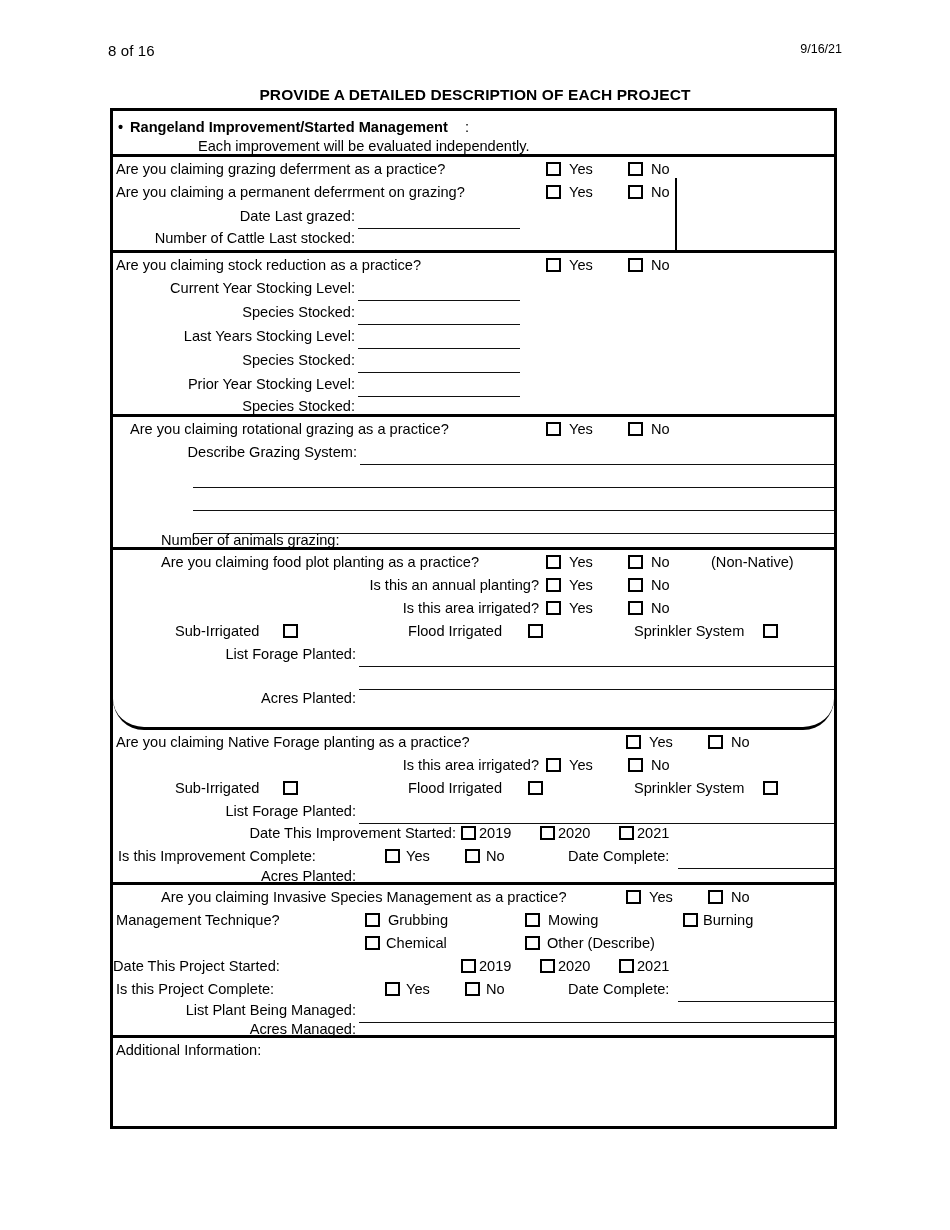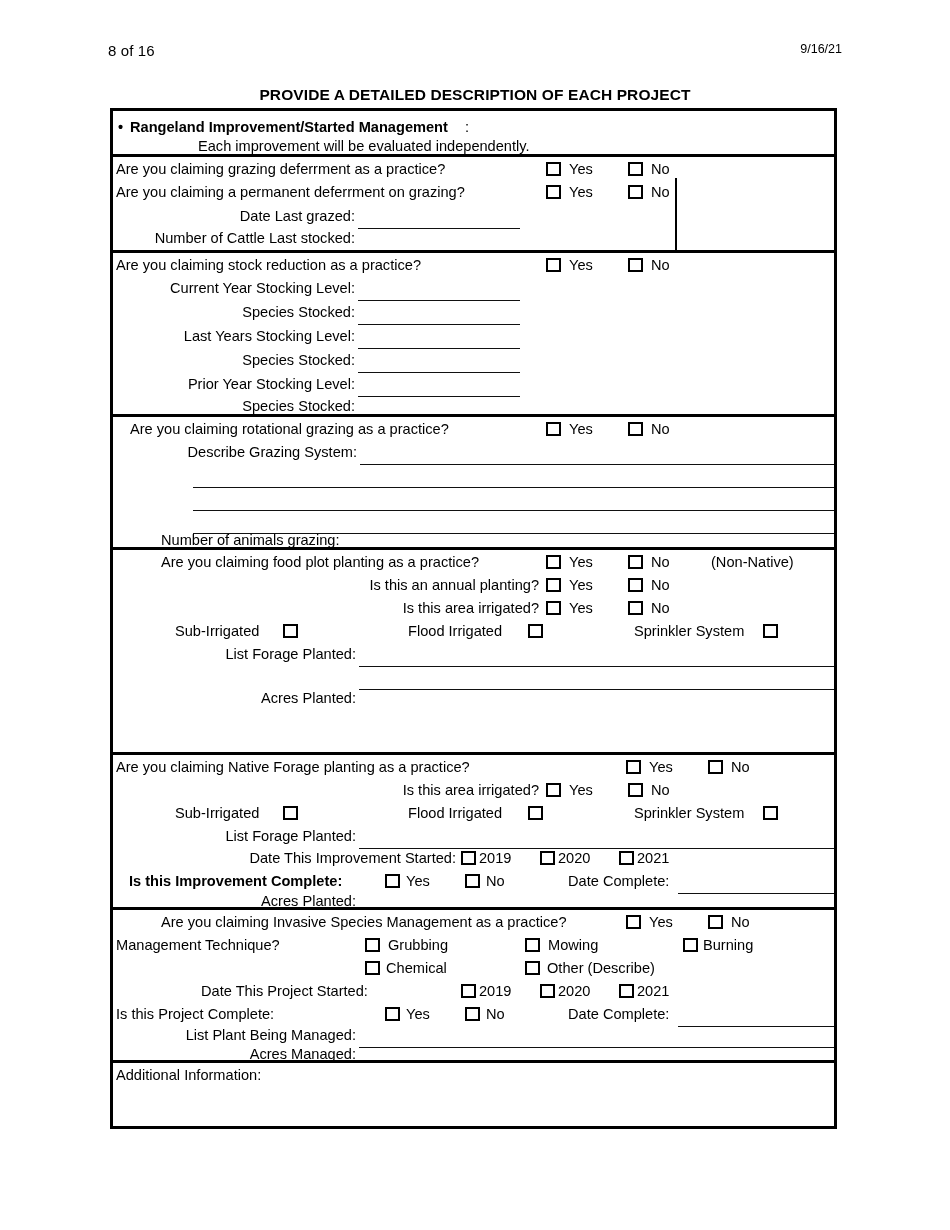--- a/index.html
+++ b/index.html
@@ -158,21 +158,21 @@
 
       <div class="txt" style="left:0px; width:244px; top:28px; text-align:right;">Describe Grazing System:</div>
       <div class="rule" style="left:247px; right:0; top:47px;"></div>
       <div class="rule" style="left:80px; right:0; top:70px;"></div>
       <div class="rule" style="left:80px; right:0; top:93px;"></div>
       <div class="rule" style="left:80px; right:0; top:116px;"></div>
 
       <div class="txt" style="left:48px; top:116px;">Number of animals grazing:</div>
     </div>
 
-    <div class="sec" style="height:205px;">
+    <div class="sec" style="height:180px;border-radius:31px;">
       <div class="txt" style="left:48px; top:5px;">Are you claiming  food plot planting  as a practice?</div>
       <div class="cb" style="left:433px; top:5px;"></div>
       <div class="txt" style="left:456px; top:5px;">Yes</div>
       <div class="cb" style="left:515px; top:5px;"></div>
       <div class="txt" style="left:538px; top:5px;">No</div>
       <div class="txt" style="left:598px; top:5px;">(Non-Native)</div>
 
       <div class="txt" style="left:0px; width:426px; top:28px; text-align:right;">Is this an annual planting?</div>
       <div class="cb" style="left:433px; top:28px;"></div>
       <div class="txt" style="left:456px; top:28px;">Yes</div>
@@ -227,21 +227,21 @@
       <div class="rule" style="left:246px; right:0; top:93px;"></div>
 
       <div class="txt" style="left:0px; width:343px; top:96px; text-align:right;">Date This Improvement Started:</div>
       <div class="cb" style="left:348px; top:96px;"></div>
       <div class="txt" style="left:366px; top:96px;">2019</div>
       <div class="cb" style="left:427px; top:96px;"></div>
       <div class="txt" style="left:445px; top:96px;">2020</div>
       <div class="cb" style="left:506px; top:96px;"></div>
       <div class="txt" style="left:524px; top:96px;">2021</div>
 
-      <div class="txt" style="left:16px; top:119px;font-weight:bold;">Is this Improvement Complete:</div>
+      <div class="txt" style="left:5px; top:119px;">Is this Improvement Complete:</div>
       <div class="cb" style="left:272px; top:119px;"></div>
       <div class="txt" style="left:293px; top:119px;">Yes</div>
       <div class="cb" style="left:352px; top:119px;"></div>
       <div class="txt" style="left:373px; top:119px;">No</div>
       <div class="txt" style="left:455px; top:119px;">Date Complete:</div>
       <div class="rule" style="left:565px; right:0; top:138px;"></div>
 
       <div class="txt" style="left:0px; width:243px; top:139px; text-align:right;">Acres Planted:</div>
     </div>
 
@@ -258,21 +258,21 @@
       <div class="cb" style="left:412px; top:28px;"></div>
       <div class="txt" style="left:435px; top:28px;text-align:center;">Mowing</div>
       <div class="cb" style="left:570px; top:28px;"></div>
       <div class="txt" style="left:590px; top:28px;">Burning</div>
 
       <div class="cb" style="left:252px; top:51px;"></div>
       <div class="txt" style="left:273px; top:51px;">Chemical</div>
       <div class="cb" style="left:412px; top:51px;"></div>
       <div class="txt" style="left:434px; top:51px;">Other (Describe)</div>
 
-      <div class="txt" style="left:0px; width:343px; top:74px; text-align:center;">Date This Project Started:</div>
+      <div class="txt" style="left:0px; width:343px; top:74px; text-align:left;">Date This Project Started:</div>
       <div class="cb" style="left:348px; top:74px;"></div>
       <div class="txt" style="left:366px; top:74px;">2019</div>
       <div class="cb" style="left:427px; top:74px;"></div>
       <div class="txt" style="left:445px; top:74px;">2020</div>
       <div class="cb" style="left:506px; top:74px;"></div>
       <div class="txt" style="left:524px; top:74px;">2021</div>
 
       <div class="txt" style="left:3px; top:97px;">Is this Project Complete:</div>
       <div class="cb" style="left:272px; top:97px;"></div>
       <div class="txt" style="left:293px; top:97px;">Yes</div>

